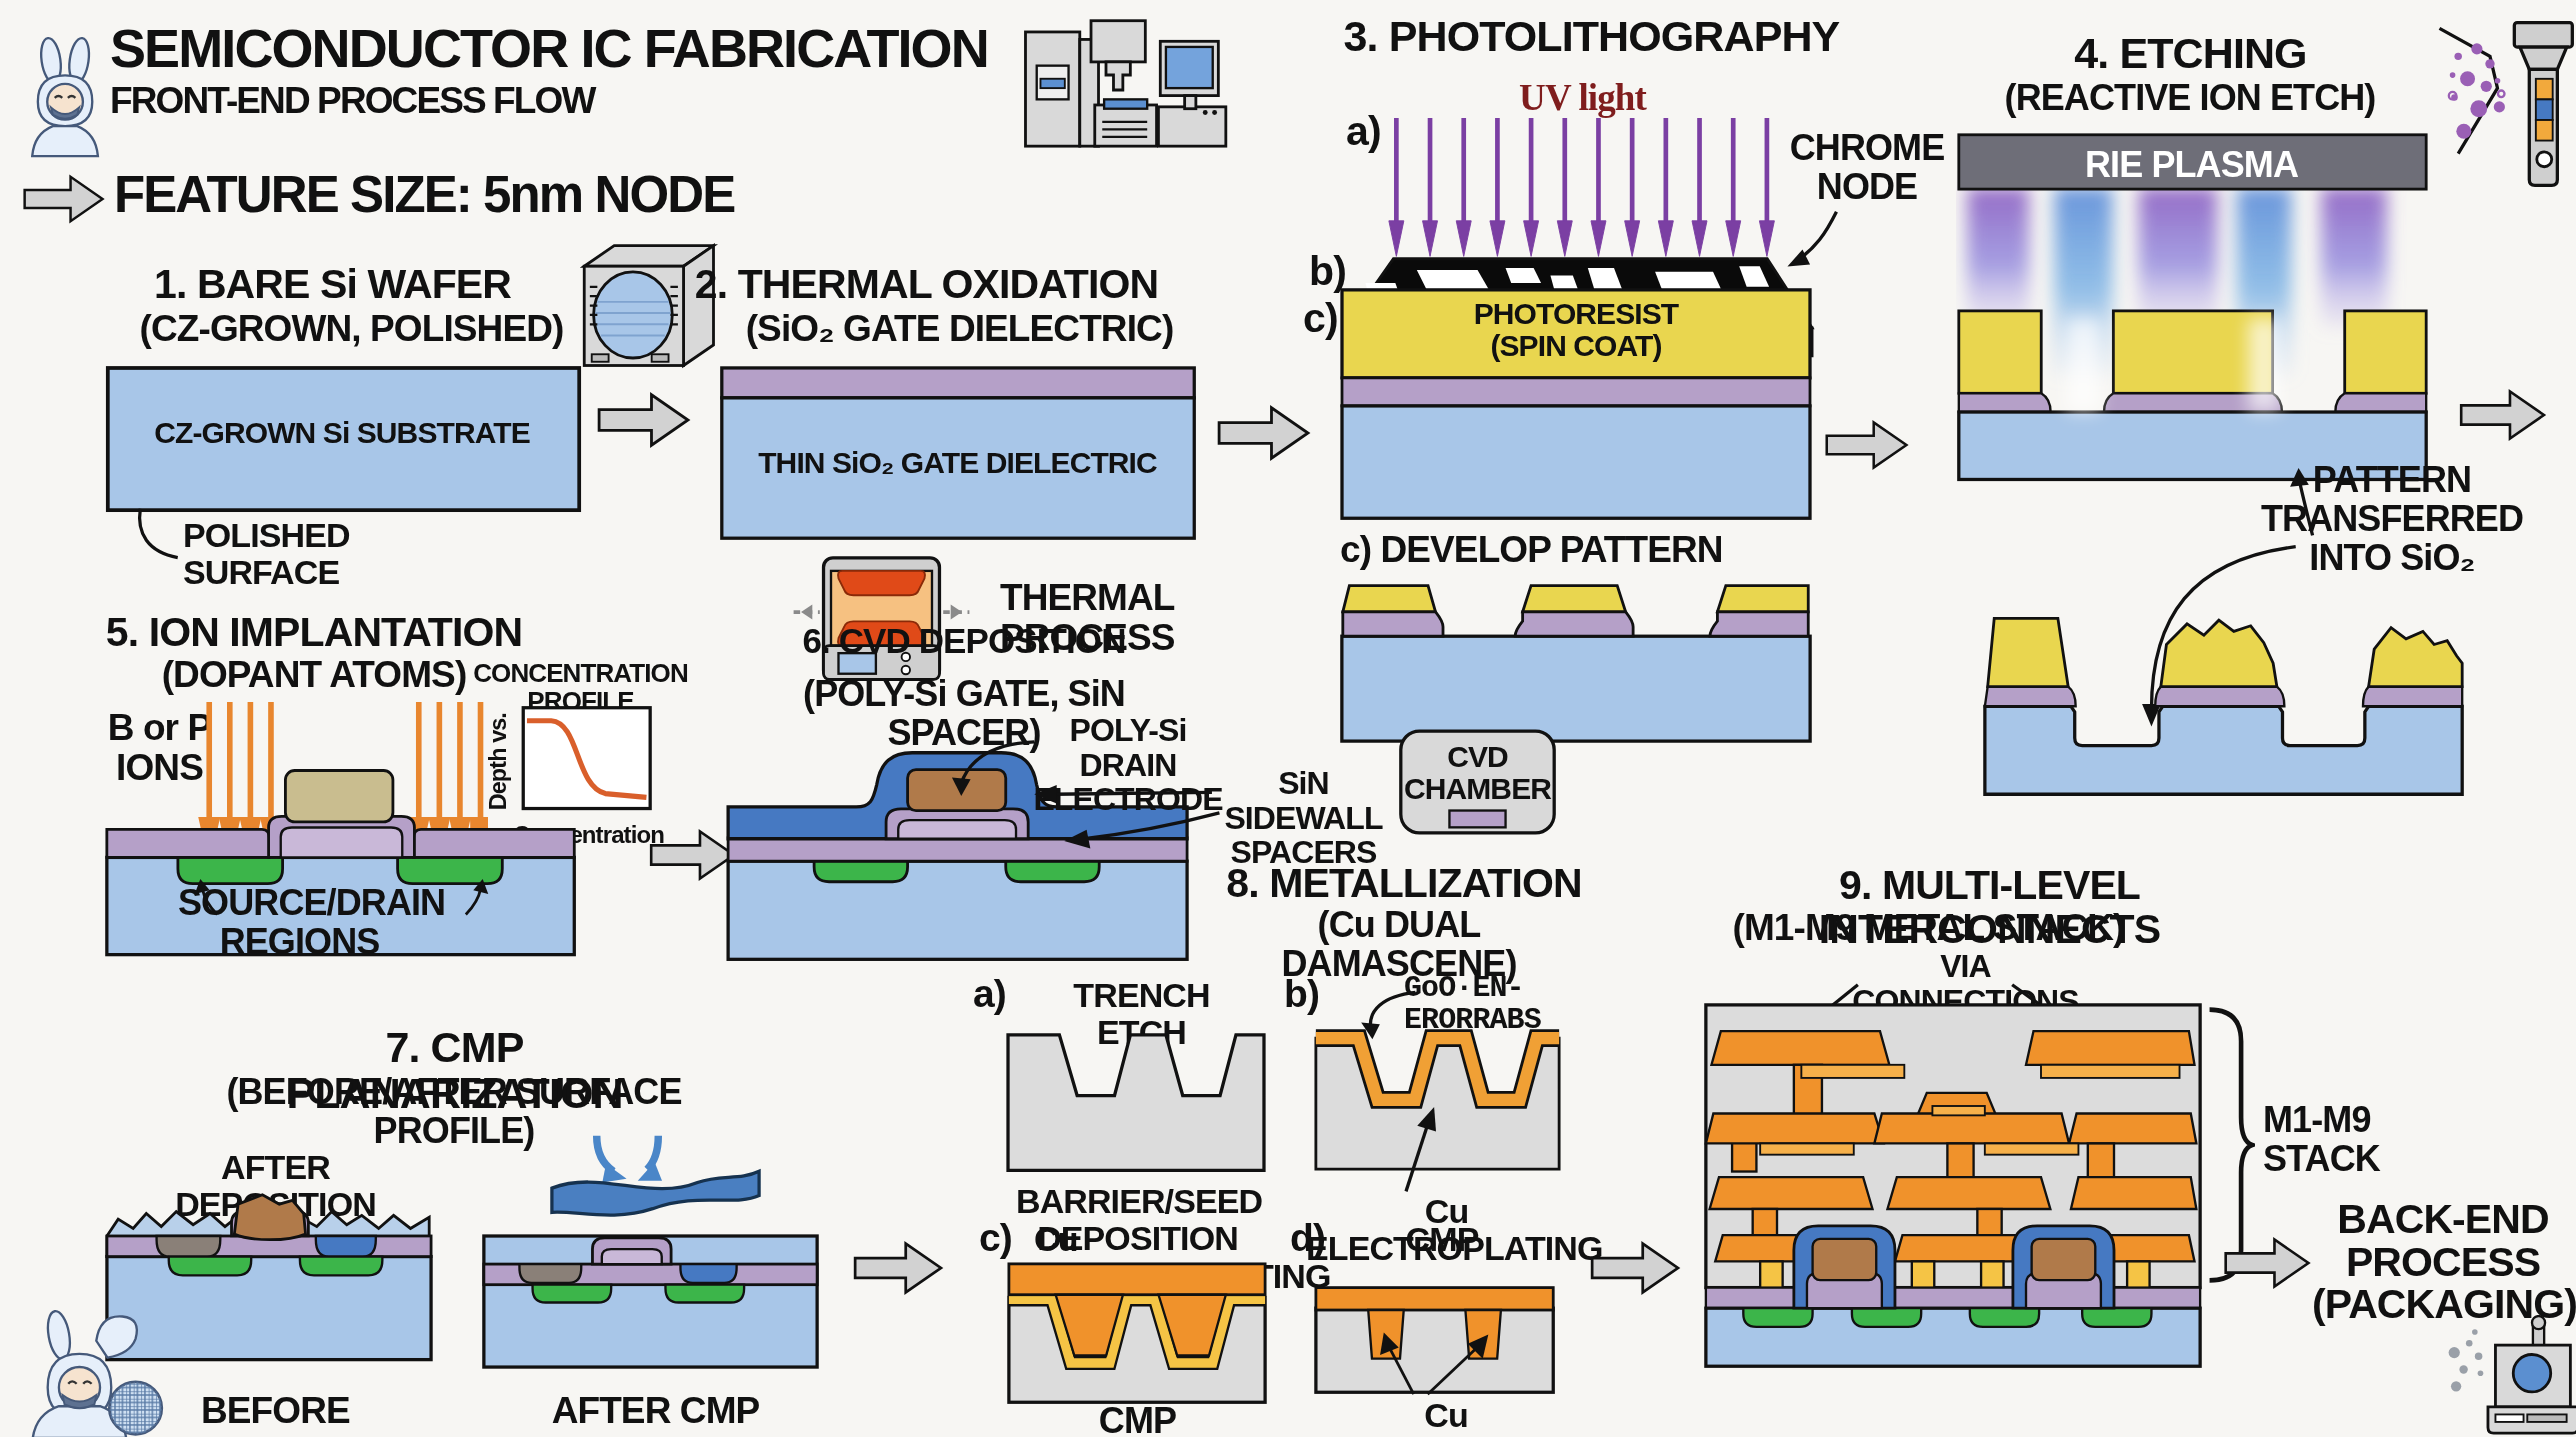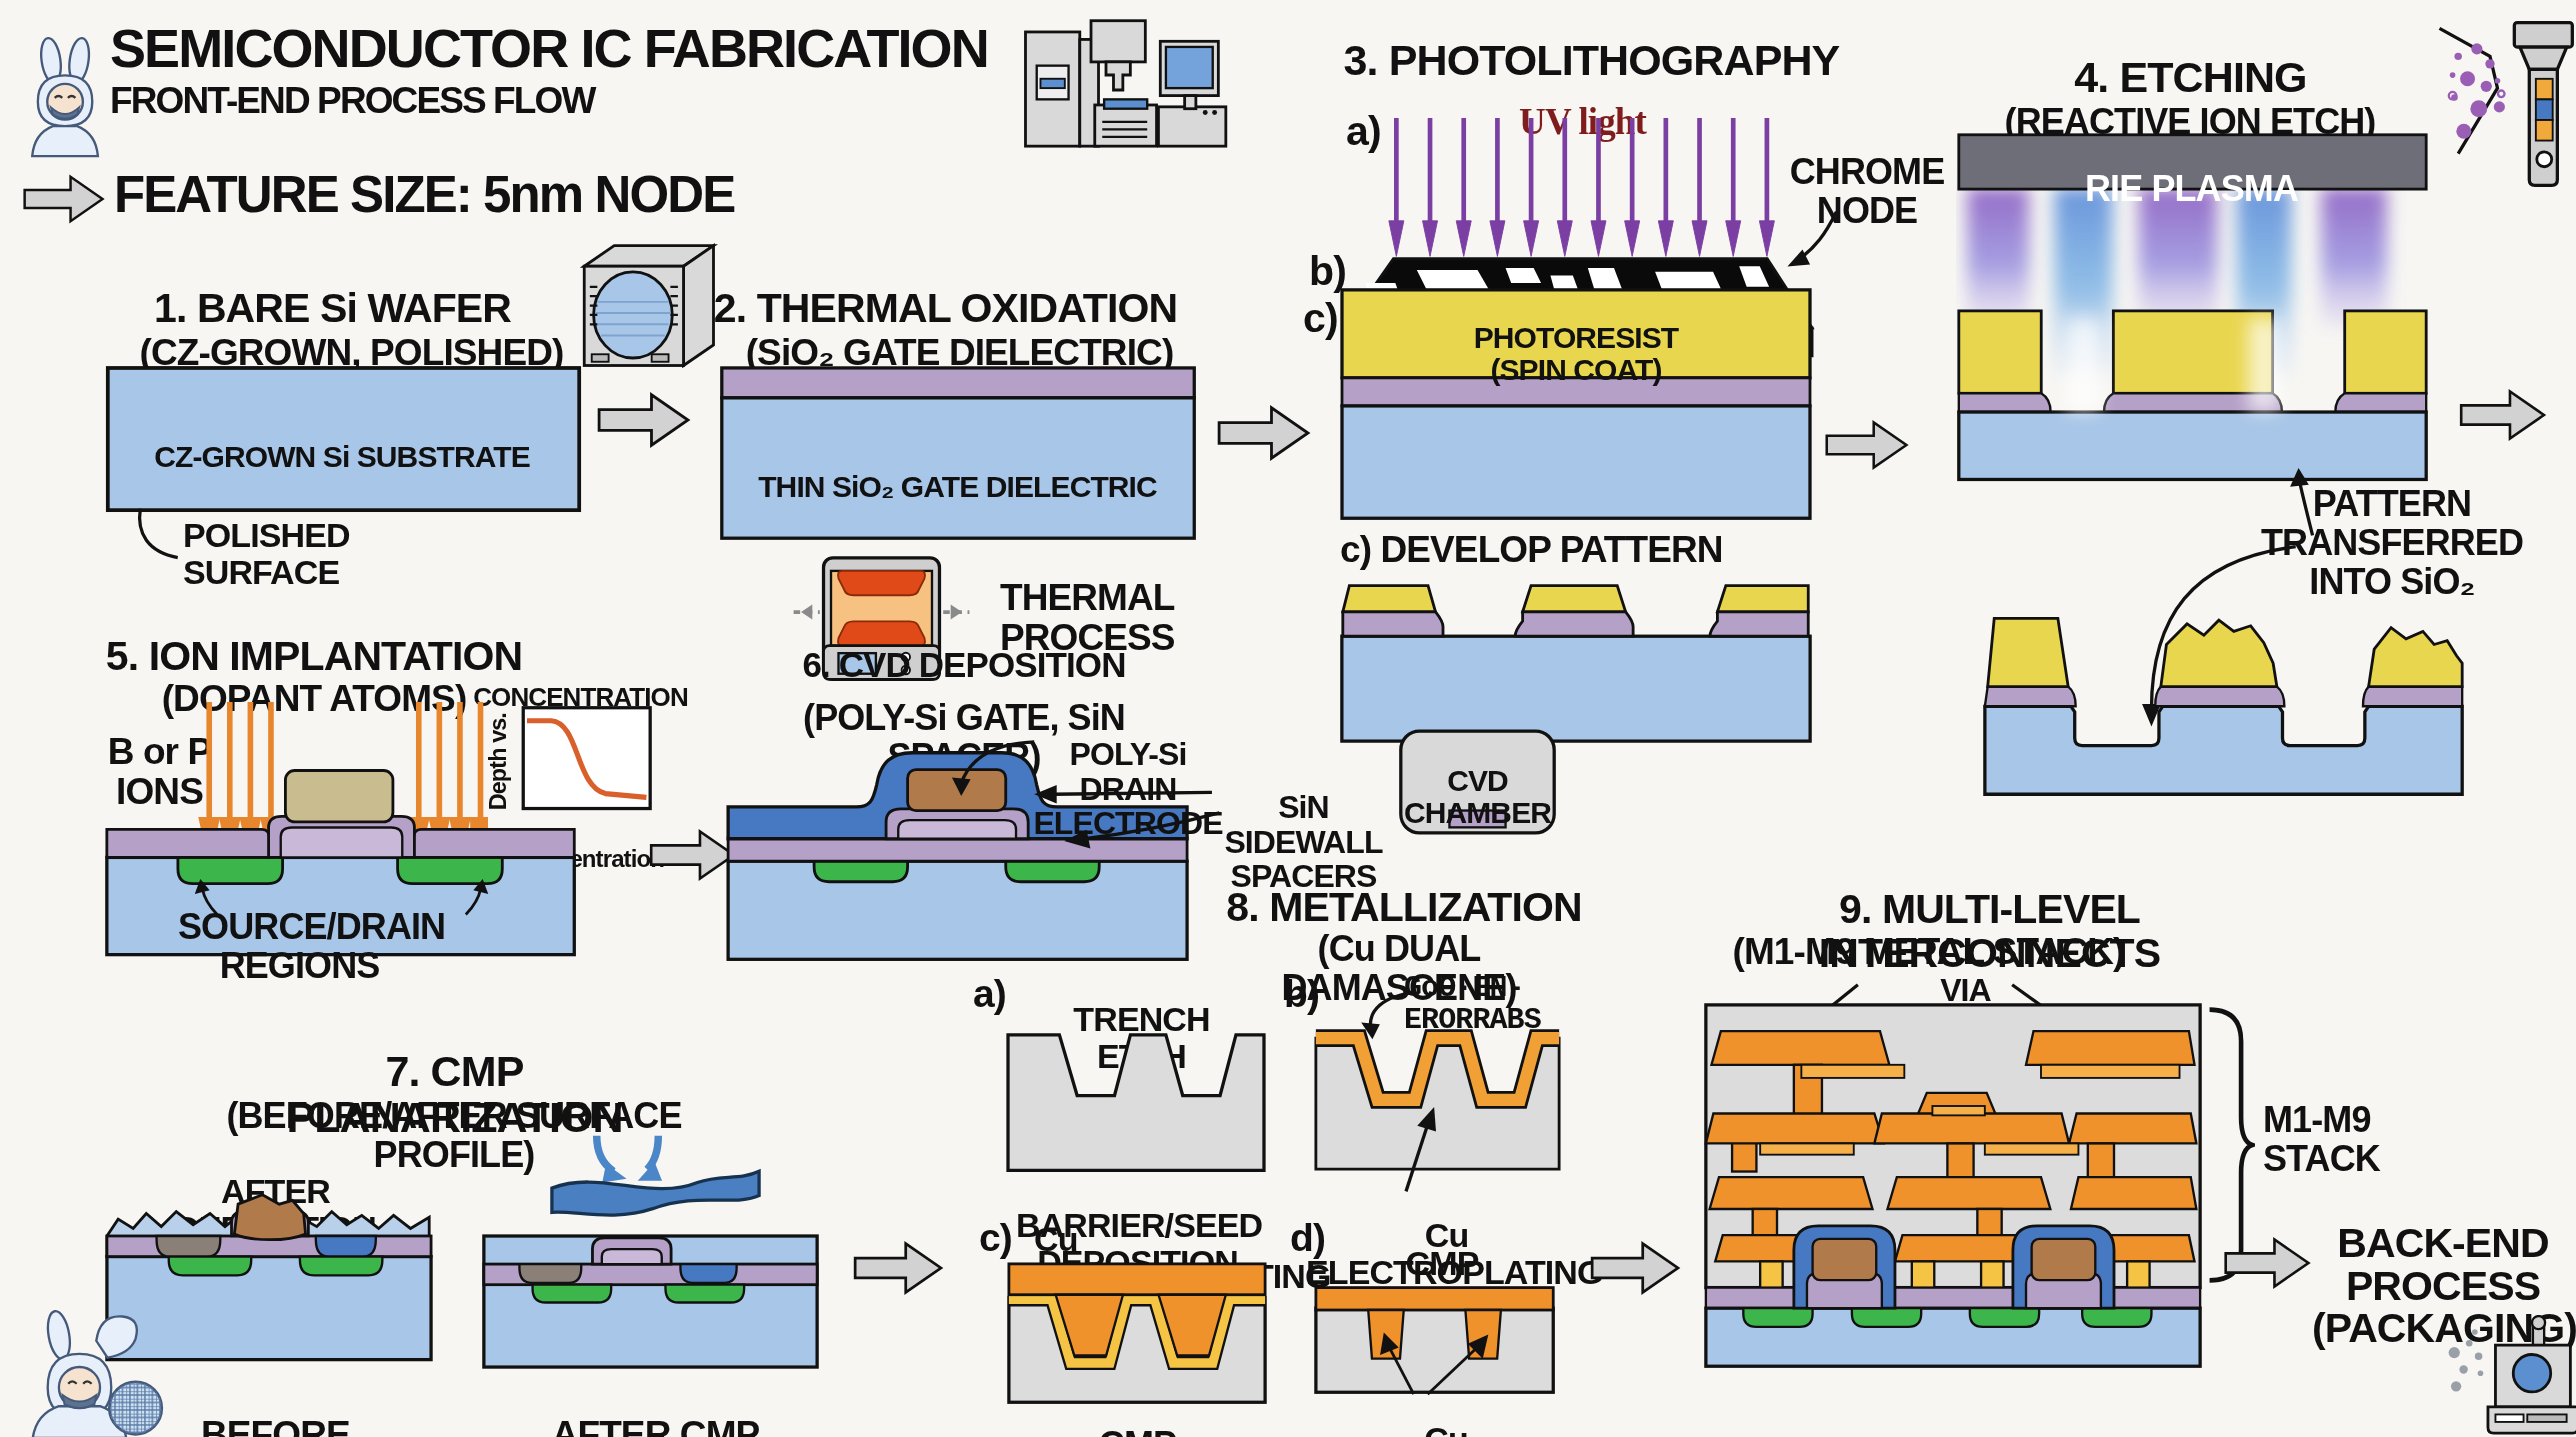--- a/index.html
+++ b/index.html
@@ -1,19 +1,19 @@
 <!DOCTYPE html>
 <html style="font-size:15px"><head>
 <meta charset="utf-8">
 <style>
   html,body{margin:0;padding:0;background:#f7f6f3;}
   #canvas{position:relative;width:2576px;height:1438px;background:#f7f6f3;overflow:hidden;
           font-family:"Liberation Sans","DejaVu Sans",sans-serif;color:#111;}
   .t{position:absolute;font-weight:bold;line-height:1.08;letter-spacing:-0.9px;white-space:pre-line;}
-  .c{text-align:center;margin-top:24px;}
+  .c{text-align:center;}
   .svgabs{position:absolute;}
   .w{color:#fff;}
 </style>
 </head>
 <body>
 
 <div id="canvas">
 
   <div class="t" style="left:110px;top:19px;width:899px;font-size:54px;letter-spacing:-1.9px;">SEMICONDUCTOR IC FABRICATION</div>
   <div class="t" style="left:110px;top:81px;width:899px;font-size:37px;letter-spacing:-1.9px;">FRONT-END PROCESS FLOW</div>
@@ -79,21 +79,21 @@
   <svg class="svgabs" style="left:129px;top:507px" width="75" height="58" viewBox="0 0 80 62">
     <path d="M12,2 C8,28 20,48 52,54" fill="none" stroke="#111" stroke-width="3.5"></path>
   </svg>
   <div class="t" style="left:183px;top:517px;width:225px;font-size:34px;">POLISHED
 SURFACE</div>
 
   <svg class="svgabs" style="left:597px;top:391px" width="94" height="58" viewBox="0 0 100 62">
     <polygon points="2,20 58,20 58,4 97,31 58,58 58,42 2,42" fill="#d2d2d2" stroke="#111" stroke-width="3"></polygon>
   </svg>
 
-  <div class="t c" style="left:702px;top:262px;width:487px;font-size:41px;">2. THERMAL OXIDATION</div>
+  <div class="t c" style="left:683px;top:262px;width:487px;font-size:41px;">2. THERMAL OXIDATION</div>
   <div class="t c" style="left:721px;top:309px;width:477px;font-size:37px;">(SiO₂ GATE DIELECTRIC)</div>
 
   <svg class="svgabs" style="left:719px;top:365px" width="479" height="178" viewBox="0 0 512 190">
     <rect x="3" y="3" width="505" height="32" fill="#b5a0c8" stroke="#111" stroke-width="3.5"></rect>
     <rect x="3" y="35" width="505" height="150" fill="#a8c6e8" stroke="#111" stroke-width="3.5"></rect>
   </svg>
   <div class="t c" style="left:721px;top:447px;width:473px;font-size:30px;">THIN SiO₂ GATE DIELECTRIC</div>
 
   <svg class="svgabs" style="left:788px;top:554px" width="187" height="131" viewBox="0 0 200 140">
     <g stroke="#8a8a8a" stroke-width="4" fill="none">

